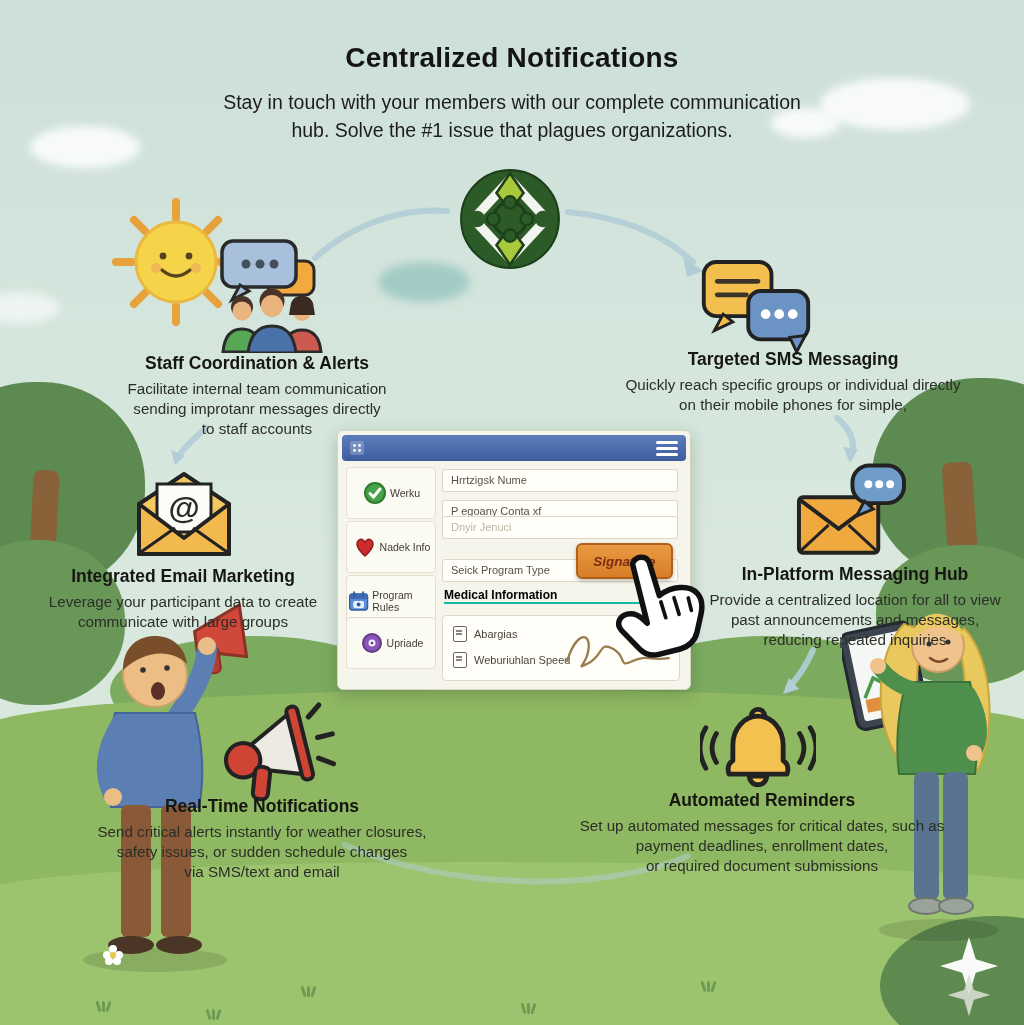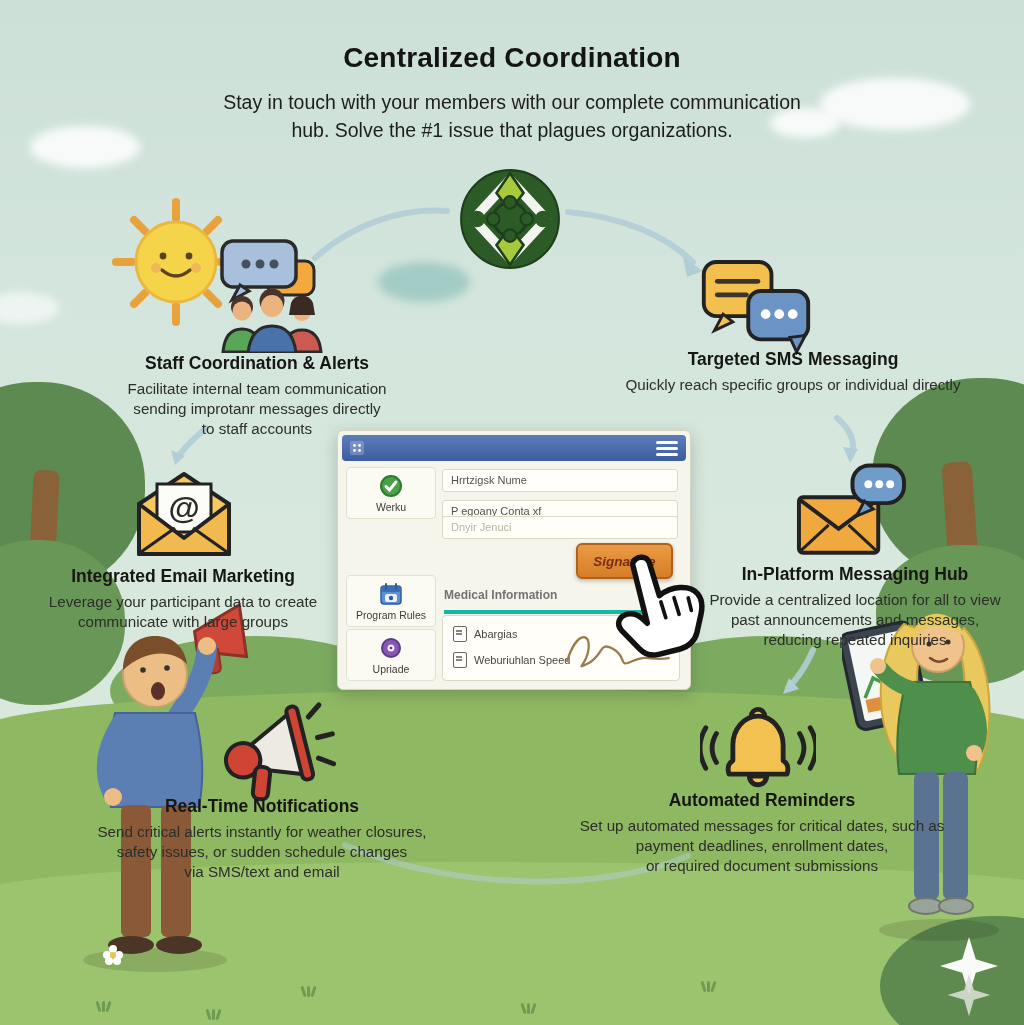--- a/index.html
+++ b/index.html
@@ -23,29 +23,29 @@
   .feature{position:absolute;text-align:center;}
   .feature .ftitle{font-size:17.5px;font-weight:bold;color:#161613;margin:0 0 5px 0;}
   .feature .line{font-size:15.2px;color:#2c2e28;line-height:1.33;}
   
   #mockup{position:absolute;left:337px;top:430px;width:352px;height:258px;background:#f6f5ec;
           border:1px solid #d7d4c4;border-radius:6px;box-shadow:0 5px 16px rgba(40,60,40,.25);}
   #mockup .mheader{position:absolute;left:4px;top:4px;right:4px;height:26px;border-radius:4px;
           background:linear-gradient(180deg,#5c7cba,#3e5d9f);display:flex;align-items:center;
           justify-content:space-between;padding:0 8px;box-sizing:border-box;}
   .scell{position:absolute;left:8px;width:88px;height:50px;background:#fbfbf3;
-         border:1px solid #e3e0cf;border-radius:4px;display:flex;flex-direction:column;
+         border:1px solid #e3e0cf;border-radius:4px;display:flex;flex-direction:row;
          align-items:center;justify-content:center;gap:2px;}
   .scell .slabel{font-size:10.5px;color:#3e3c35;}
   .ffield{position:absolute;left:104px;width:236px;height:23px;background:#fffef8;
           border:1px solid #ddd8c6;border-radius:3px;font-size:11px;color:#56524a;
           padding:4px 8px 12px 8px;box-sizing:border-box;}
   .ffield.dim{color:#b9b5a6;}
   #med-title{position:absolute;left:106px;top:157px;width:232px;font-size:12px;font-weight:bold;
-             color:#737373;border-bottom:4px solid #14b8a6;padding-bottom:8px;}
+             color:#000000;border-bottom:2px solid #14b8a6;padding-bottom:0;}
   #checkbox-panel{position:absolute;left:104px;top:184px;width:236px;height:64px;background:#fffef8;
              border:1px solid #ddd8c6;border-radius:4px;text-align:center;}
   .citem{position:absolute;left:10px;display:flex;align-items:center;gap:7px;
          font-size:11px;color:#4a473f;}
   .doc-ico{width:12px;height:14px;border:1.5px solid #6a665b;border-radius:2px;background:#fff;
            position:relative;}
   .doc-ico:before{content:"";position:absolute;left:2px;top:3px;width:6px;height:1.5px;background:#8a8578;
            box-shadow:0 3px 0 #8a8578;}
   #sig-btn{position:absolute;left:238px;top:112px;width:93px;height:32px;border-radius:6px;
            background:linear-gradient(180deg,#ea9a43,#d67e27);border:2px solid #b06018;
@@ -174,21 +174,21 @@
     <path d="M72,108 C56,104 46,96 38,86" fill="none" stroke="#4f8f4c" stroke-width="16" stroke-linecap="round"></path>
     <circle cx="36" cy="84" r="8" fill="#f0c28c"></circle>
     <path d="M126,112 C138,132 140,152 133,168" fill="none" stroke="#4f8f4c" stroke-width="16" stroke-linecap="round"></path>
     <circle cx="132" cy="171" r="8" fill="#f0c28c"></circle>
     <rect x="72" y="190" width="25" height="128" rx="7" fill="#5a7391"></rect>
     <rect x="101" y="190" width="25" height="128" rx="7" fill="#5a7391"></rect>
     <ellipse cx="84" cy="324" rx="17" ry="8" fill="#9aa39a" stroke="#6f766f" stroke-width="2"></ellipse>
     <ellipse cx="114" cy="324" rx="17" ry="8" fill="#9aa39a" stroke="#6f766f" stroke-width="2"></ellipse>
   </svg>
 
-  <h1 id="title">Centralized Coordination</h1>
+  <h1 id="title">Centralized Notifications</h1>
   <div class="subtitle">
     <div>Stay in touch with your members with our complete communication</div>
     <div>hub. Solve the #1 issue that plagues organizations.</div>
   </div>
 
   <svg class="abs" style="left:205px;top:233px;" width="132" height="120" viewBox="0 0 130 120">
     <rect x="62" y="28" width="46" height="34" rx="9" fill="#f2a93e" stroke="#2a2a2a" stroke-width="3"></rect>
     <rect x="16" y="8" width="74" height="46" rx="11" fill="#a9c0dd" stroke="#2a2a2a" stroke-width="3.5"></rect>
     <path d="M34,52 l-8,15 l17,-9 z" fill="#a9c0dd" stroke="#2a2a2a" stroke-width="3"></path>
     <circle cx="40" cy="31" r="4.5" fill="#44505e"></circle>
@@ -265,20 +265,21 @@
 
   <div class="feature" style="left:77px;top:353px;width:360px;">
     <div class="ftitle">Staff Coordination &amp; Alerts</div>
     <div class="line">Facilitate internal team communication</div>
     <div class="line">sending improtanr messages directly</div>
     <div class="line">to staff accounts</div>
   </div>
   <div class="feature" style="left:593px;top:349px;width:400px;">
     <div class="ftitle">Targeted SMS Messaging</div>
     <div class="line">Quickly reach specific groups or individual directly</div>
+    <div class="line">on their mobile phones for simple,</div>
   </div>
   <div class="feature" style="left:13px;top:566px;width:340px;">
     <div class="ftitle">Integrated Email Marketing</div>
     <div class="line">Leverage your participant data to create</div>
     <div class="line">communicate with large groups</div>
   </div>
   <div class="feature" style="left:685px;top:564px;width:340px;">
     <div class="ftitle">In-Platform Messaging Hub</div>
     <div class="line">Provide a centralized location for all to view</div>
     <div class="line">past announcements and messages,</div>
@@ -313,43 +314,50 @@
       </svg>
     </div>
 
     <div class="scell" style="top:36px;">
       <svg width="26" height="26" viewBox="0 0 26 26">
         <circle cx="13" cy="13" r="10" fill="#48a348" stroke="#2e7a2e" stroke-width="2"></circle>
         <path d="M8,13.5 l3.5,3.5 l6.5,-8" fill="none" stroke="#fff" stroke-width="3" stroke-linecap="round"></path>
       </svg>
       <span class="slabel">Werku</span>
     </div>
+    <div class="scell" style="top:90px;">
+      <svg width="26" height="26" viewBox="0 0 26 26">
+        <path d="M13,22 C5,15 3,9 7,6 C10,4 13,7 13,9 C13,7 16,4 19,6 C23,9 21,15 13,22 Z" fill="#cc2b2b" stroke="#8a1d1d" stroke-width="1.5"></path>
+      </svg>
+      <span class="slabel">Nadek Info</span>
+    </div>
     <div class="scell" style="top:144px;justify-content:center;">
       <svg width="26" height="26" viewBox="0 0 26 26">
         <rect x="3" y="5" width="20" height="18" rx="3" fill="#5b8fd6" stroke="#2f5d9e" stroke-width="1.5"></rect>
         <rect x="3" y="5" width="20" height="6" rx="3" fill="#3f6cb4"></rect>
         <line x1="8" y1="3" x2="8" y2="8" stroke="#2f5d9e" stroke-width="2" stroke-linecap="round"></line>
         <line x1="18" y1="3" x2="18" y2="8" stroke="#2f5d9e" stroke-width="2" stroke-linecap="round"></line>
         <rect x="7" y="13" width="12" height="8" rx="2" fill="#e8f0fb"></rect>
         <circle cx="13" cy="17" r="2.2" fill="#2f5d9e"></circle>
       </svg>
       <span class="slabel">Program Rules</span>
     </div>
-    <div class="scell" style="top:198px;">
+    <div class="scell" style="top:186px;">
       <svg width="26" height="26" viewBox="0 0 26 26">
         <circle cx="13" cy="13" r="9" fill="#8a55b8" stroke="#5e3a85" stroke-width="2"></circle>
         <circle cx="13" cy="13" r="3.5" fill="#f2eef8"></circle>
         <circle cx="13" cy="13" r="1.3" fill="#5e3a85"></circle>
       </svg>
       <span class="slabel">Upriade</span>
     </div>
 
     <div class="ffield" style="top:38px;">Hrrtzigsk Nume</div>
     <div class="ffield" style="top:69px;">P egoany Conta xf</div>
     <div class="ffield dim" style="top:85px;">Dnyir Jenuci</div>
+    <div class="ffield" style="top:128px;">Seick Program Type</div>
 
     <div id="med-title">Medical Information</div>
 
     <div id="checkbox-panel">
       <div class="citem" style="top:10px;">
         <span class="doc-ico"></span>
         <span>Abargias</span>
       </div>
       <div class="citem" style="top:36px;">
         <span class="doc-ico"></span>

